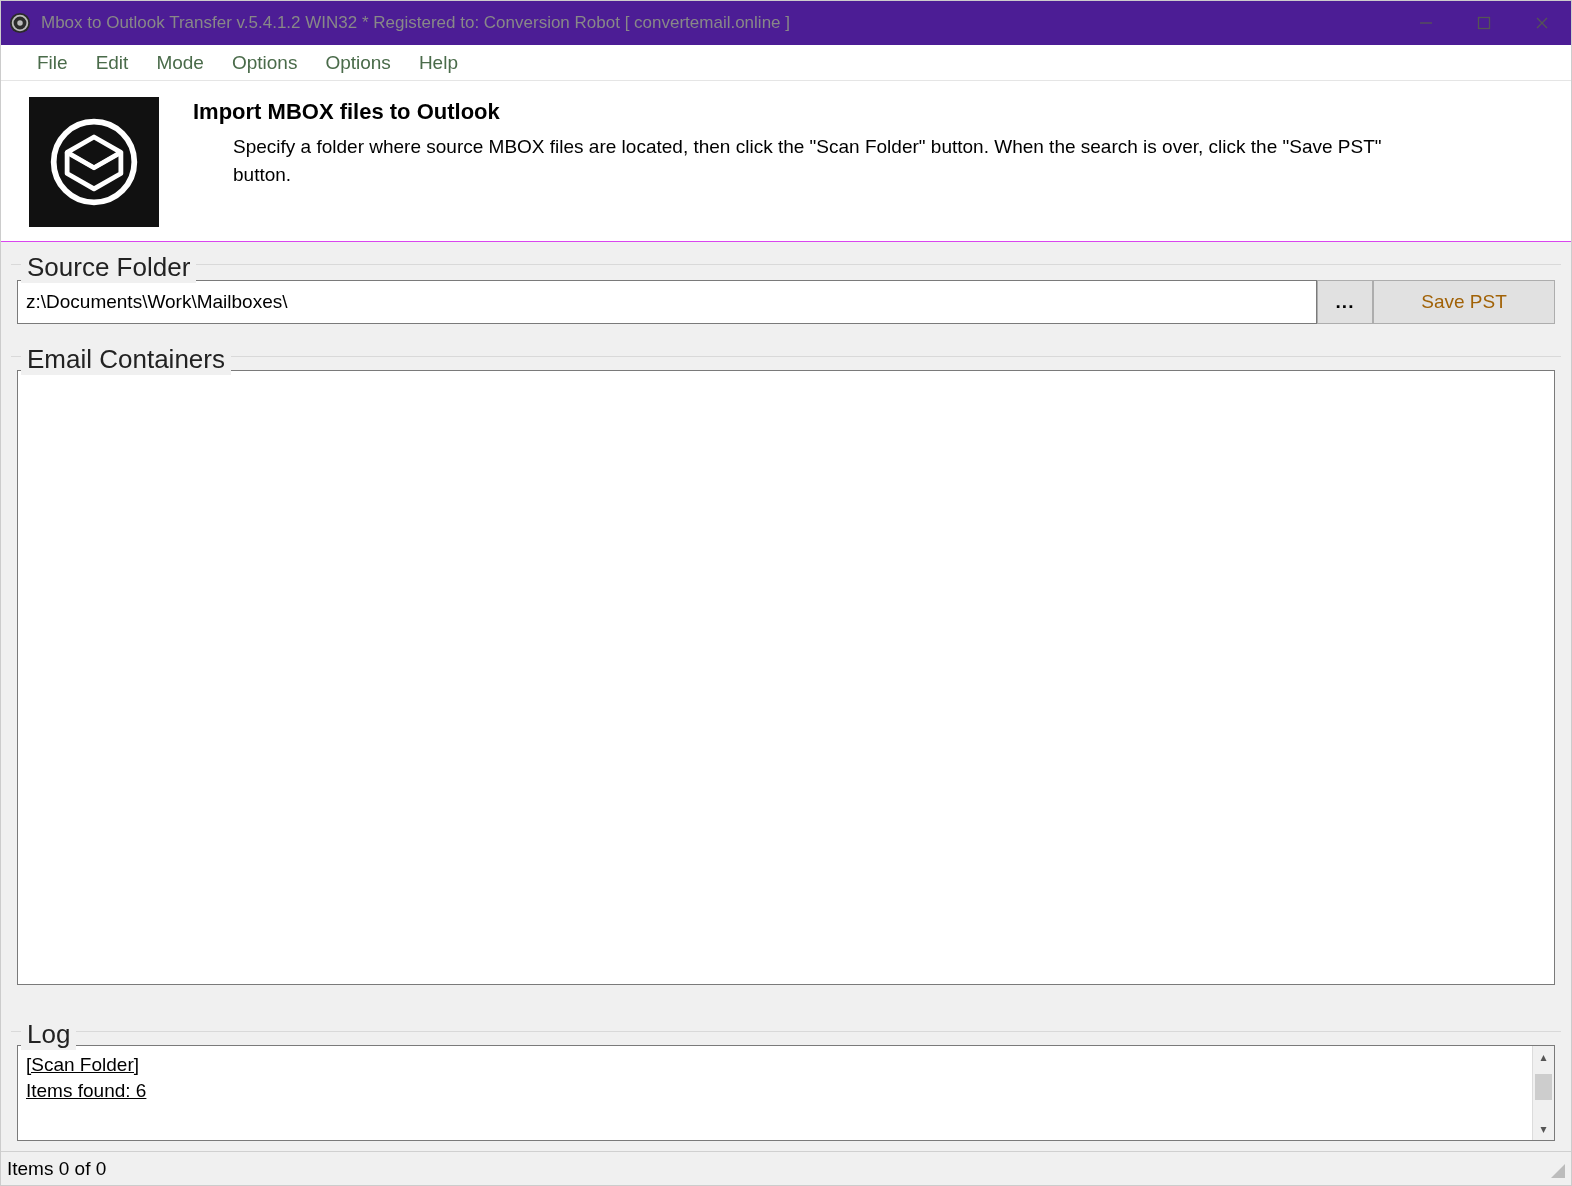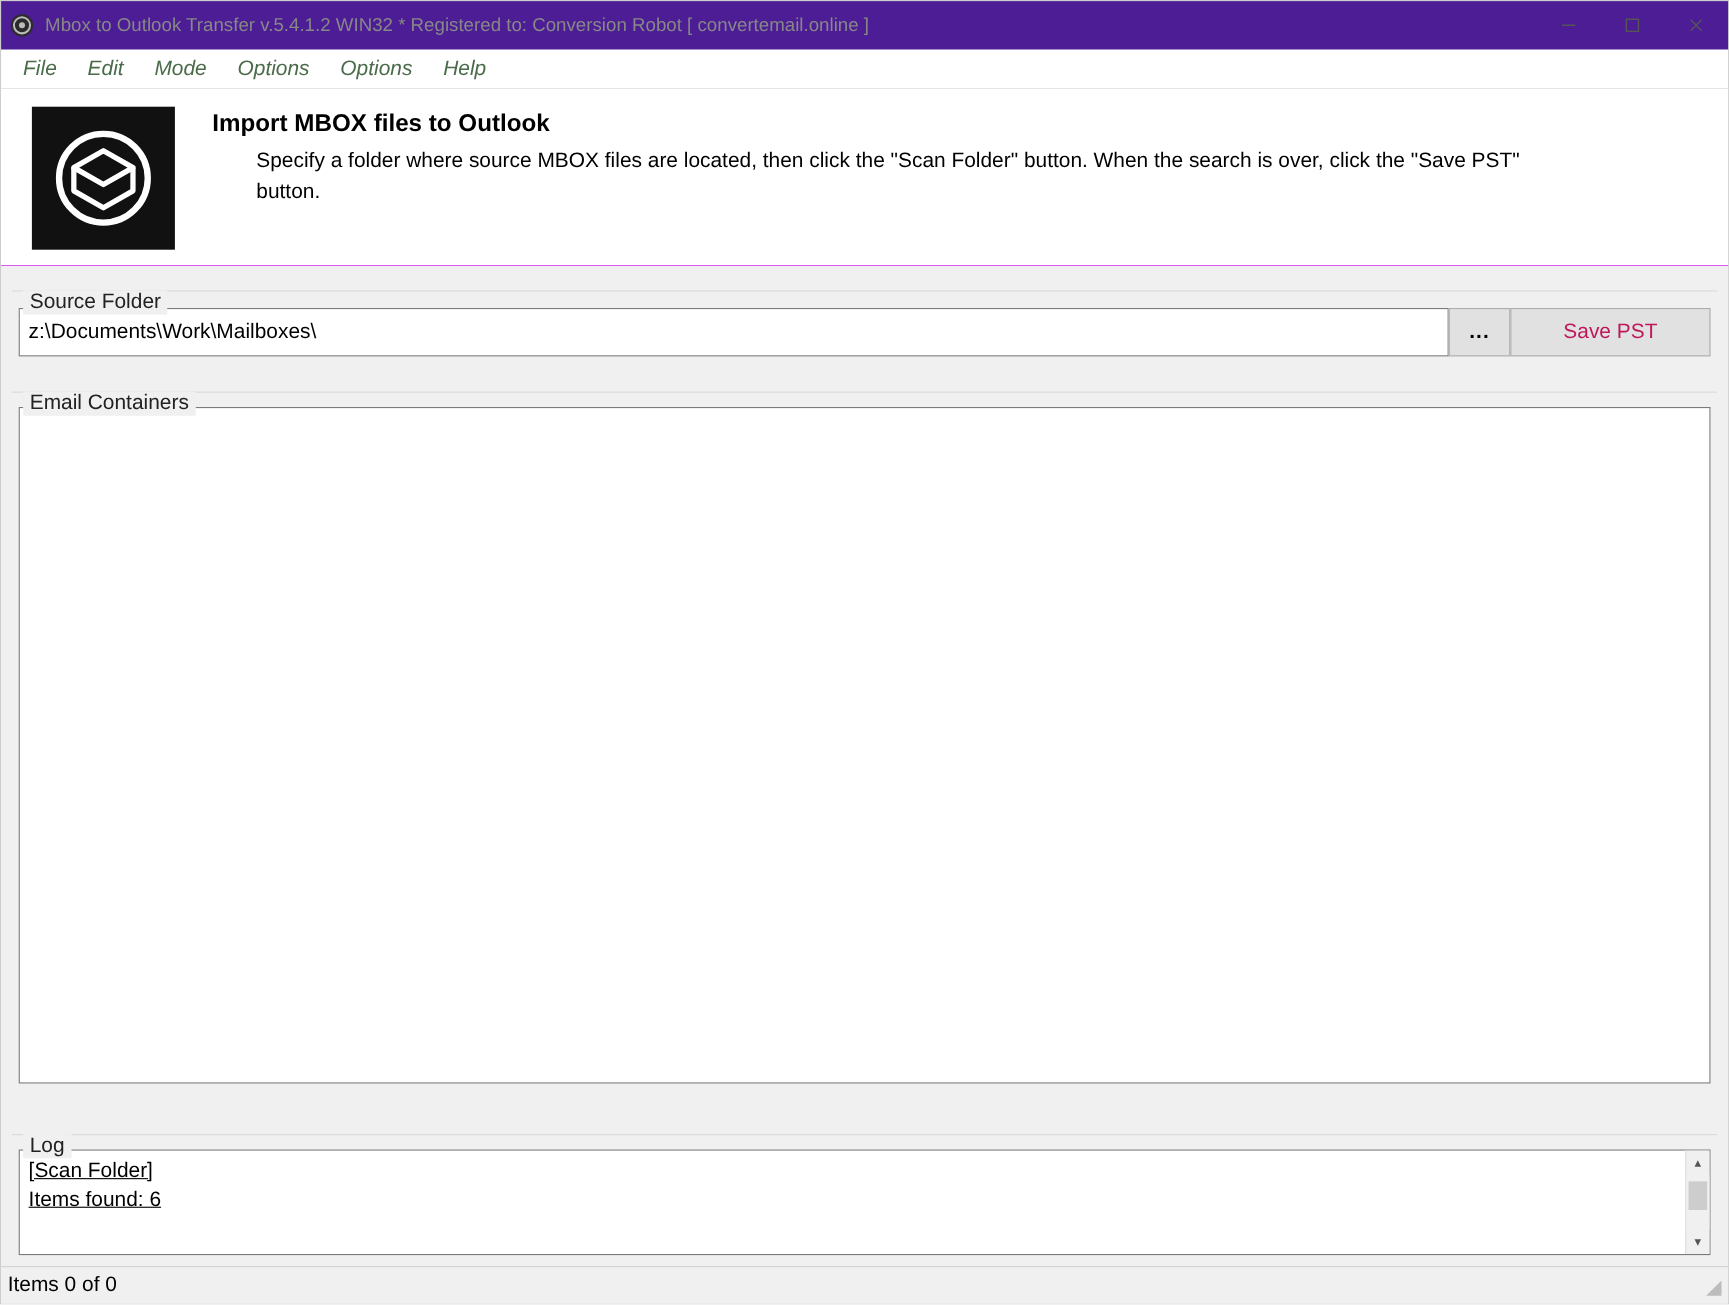--- a/index.html
+++ b/index.html
@@ -43,26 +43,25 @@
   .titlebar .win-btn {
     width: 58px;
     display: flex; align-items: center; justify-content: center;
     color: #666;
   }
   .titlebar .win-btn svg { width: 14px; height: 14px; }
   
   .menubar {
     height: 36px;
     display: flex; align-items: center;
-    padding: 0 6px;
+    padding: 0 22px;
     border-bottom: 1px solid #e5e5e5;
     color: #4a6b4a;
     font-size: 19px;
     user-select: none;
-    font-style: italic;
   }
   .menubar .menu-item {
     padding: 4px 14px;
   }
   
   .header-panel {
     display: flex;
     align-items: flex-start;
     padding: 16px 20px 14px 28px;
     background: #ffffff;
@@ -103,24 +102,24 @@
     margin: 10px 10px 0 10px;
     padding: 18px 4px 6px 4px;
   }
   .group .group-line {
     position: absolute;
     top: 12px; left: 0; right: 0;
     border-top: 1px solid #d9d9d9;
   }
   .group .group-label {
     position: absolute;
-    top: 12px; left: 10px;
+    top: 0; left: 10px;
     background: #f0f0f0;
     padding: 0 6px;
-    font-size: 19px;
+    font-size: 26px;
     color: #222;
   }
   .group.tight { margin-top: 24px; }
 
   
   .source-row {
     display: flex;
     gap: 0;
     padding: 10px 2px 4px 2px;
     align-items: stretch;
@@ -144,21 +143,21 @@
     cursor: default;
   }
   .btn.browse { width: 56px; font-weight: bold; letter-spacing: 1px; }
   .btn.scan {
     width: 210px;
     border: 2px solid #0166c4;
     background: #e5f1fb;
   }
   .btn.save {
     width: 182px;
-    color: #be185d;
+    color: #a16207;
   }
   
   .containers-group { flex: 1; display: flex; flex-direction: column; min-height: 0; }
   .containers-box {
     flex: 1;
     background: #ffffff;
     border: 1px solid #7a7a7a;
     margin: 8px 2px 4px 2px;
     min-height: 0;
   }

